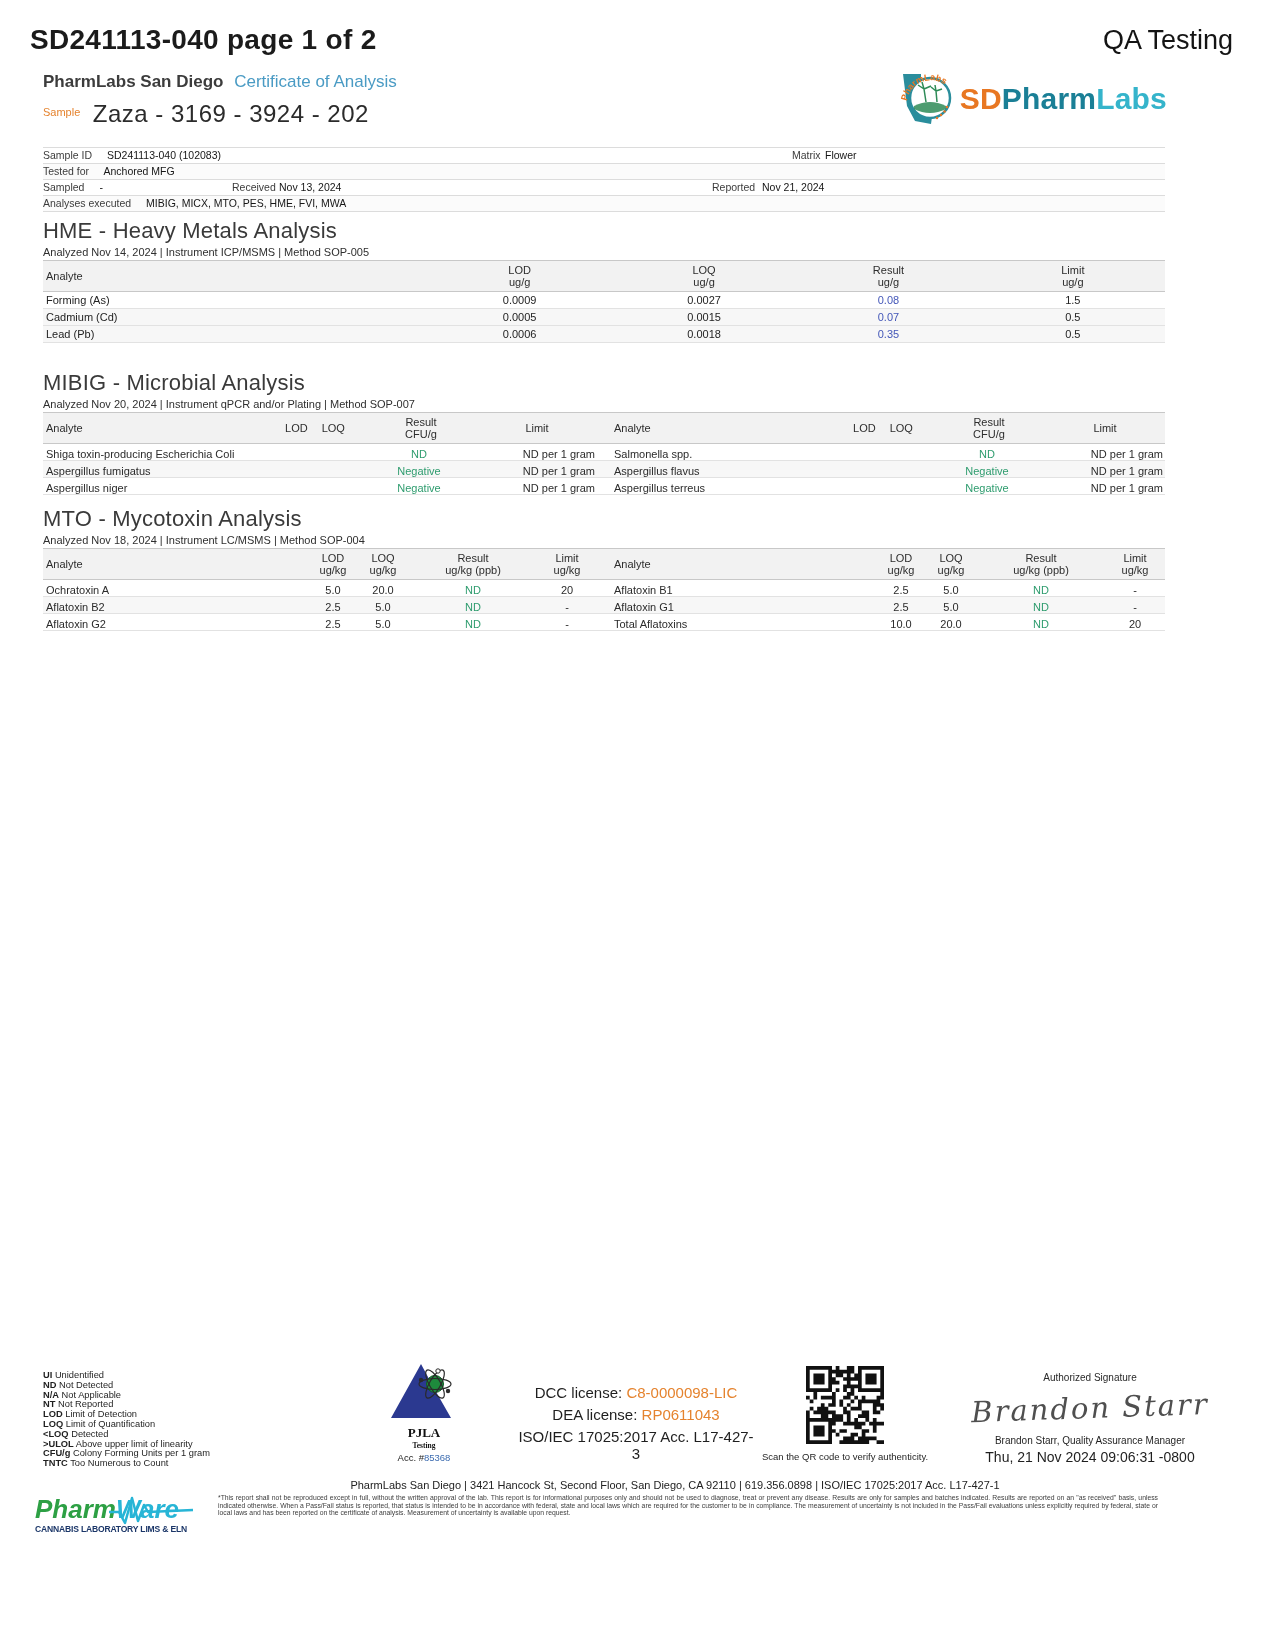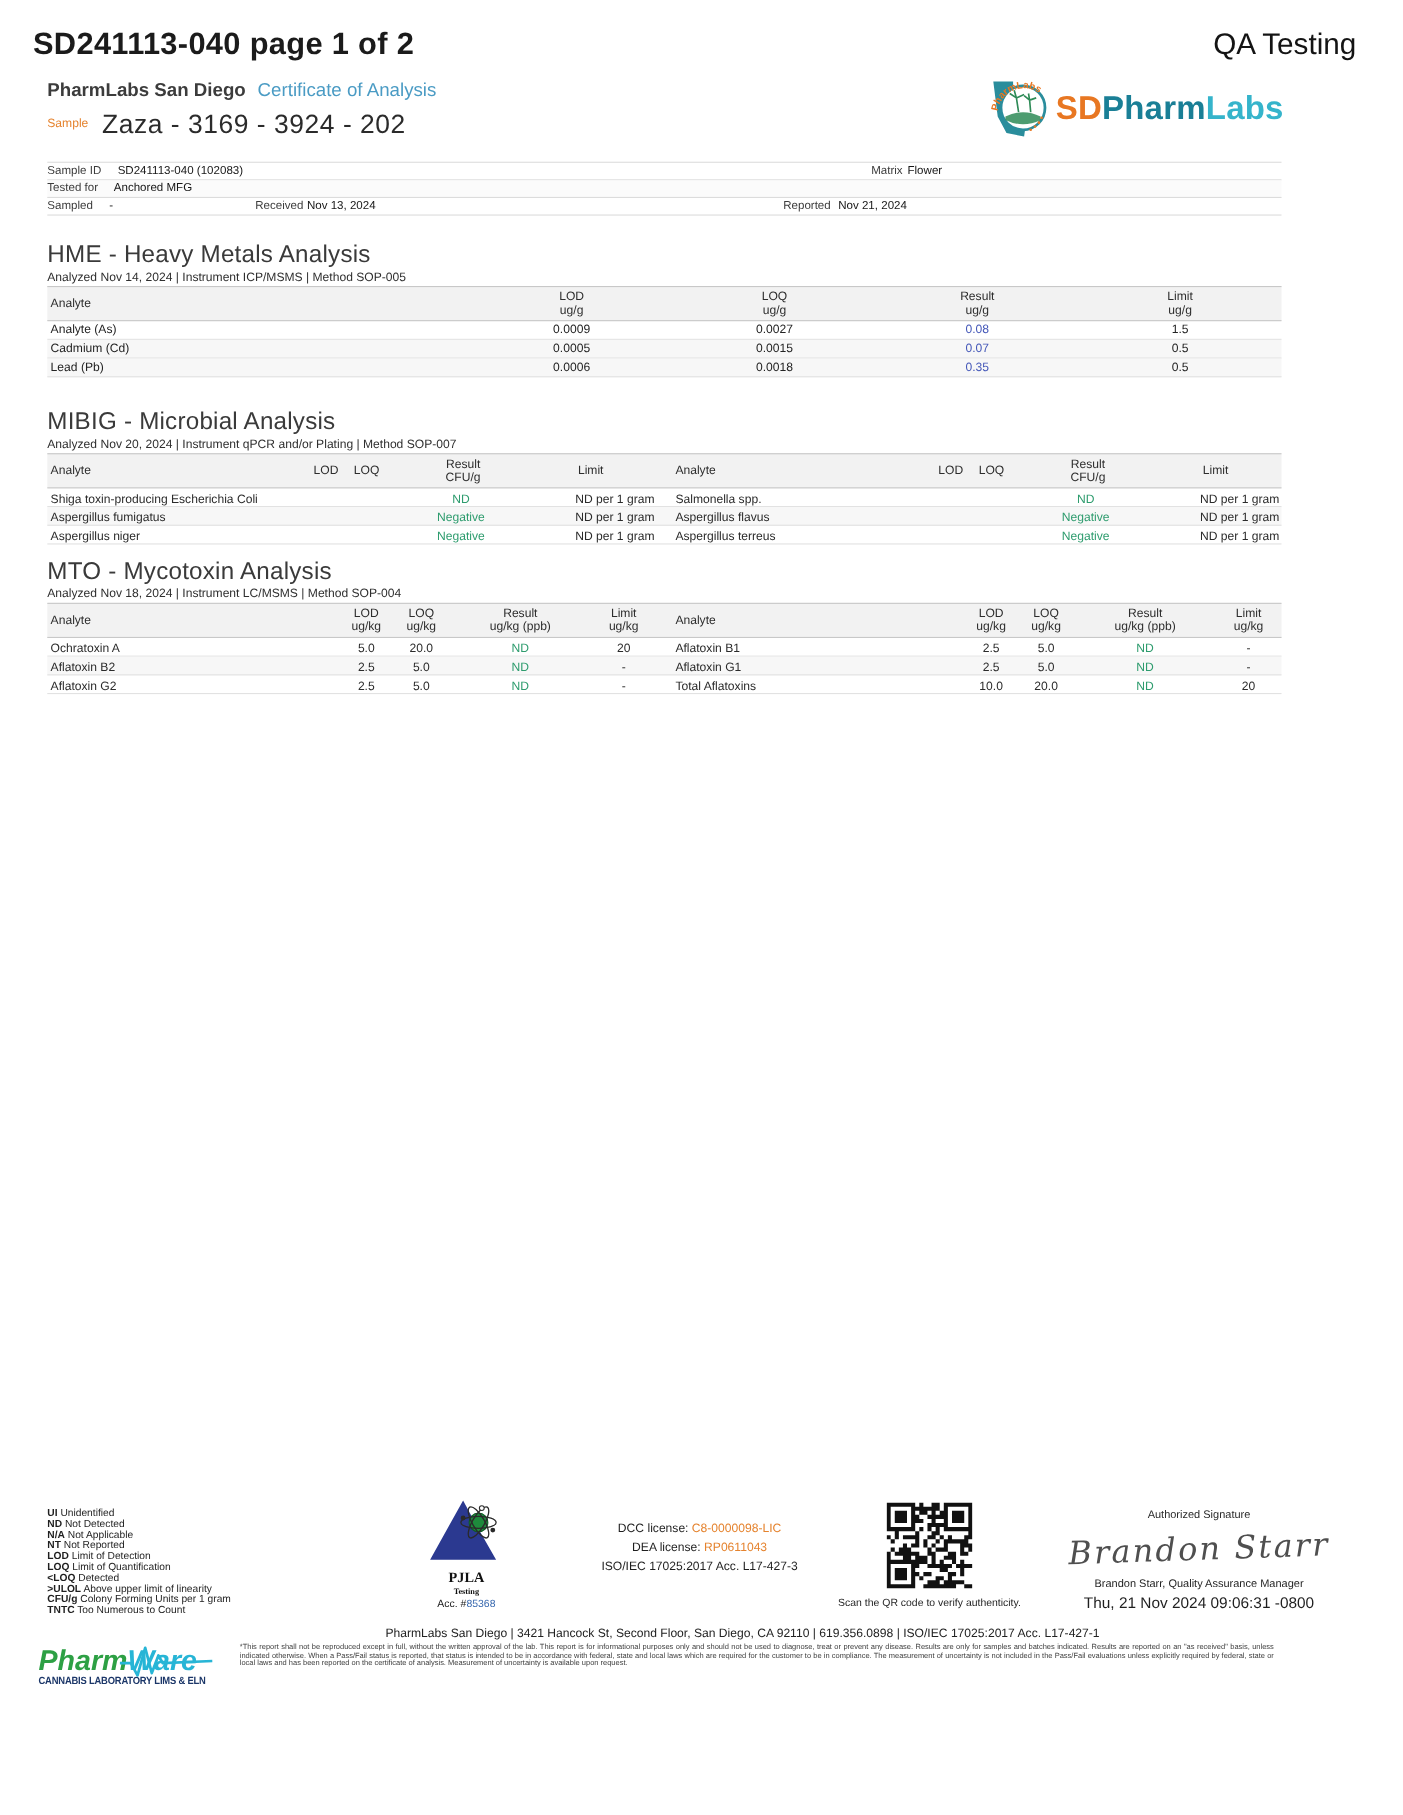--- a/index.html
+++ b/index.html
@@ -55,21 +55,21 @@
   .mt-res{width:128px;}
   .mt-lim{width:60px;}
   
   .legend{left:43px;top:1371px;font-size:9.3px;line-height:9.8px;color:#1f1f1f;}
   .legend b{font-weight:700;}
   .pjla{left:366px;top:1360px;width:116px;text-align:center;}
   .pjla-name{font-family:"Liberation Serif",serif;font-weight:700;font-size:13px;color:#111;margin-top:1px;}
   .pjla-sub{font-family:"Liberation Serif",serif;font-weight:700;font-size:7.5px;color:#111;}
   .pjla-acc{font-size:9.5px;color:#222;margin-top:2px;}
   .pjla-acc .num{color:#3b6bb0;}
-  .licenses{left:518px;top:1384px;width:236px;text-align:center;font-size:11px;color:#1f1f1f;}
+  .licenses{left:518px;top:1384px;width:236px;text-align:center;font-size:15px;color:#1f1f1f;}
   .lic-line{margin-bottom:5px;}
   .lic-val{color:#e5832e;}
   .qr-block{left:760px;top:1366px;width:170px;text-align:center;}
   .qr-caption{font-size:9.5px;color:#1f1f1f;margin-top:3px;}
   .sig-block{left:960px;top:1372px;width:260px;text-align:center;}
   .sig-label{font-size:10px;color:#2a2a2a;}
   .sig-script{font-family:"DejaVu Serif",serif;font-style:italic;font-size:29px;color:#4f4f4f;letter-spacing:2px;transform:rotate(-2deg);margin-top:8px;white-space:nowrap;}
   .sig-name{font-size:10px;color:#1f1f1f;margin-top:10px;}
   .sig-date{font-size:14px;color:#1f1f1f;margin-top:3px;}
   .address{left:130px;right:55px;top:1479px;text-align:center;font-size:11px;color:#222;white-space:nowrap;}
@@ -134,20 +134,24 @@
       <span class="i-val">Anchored MFG</span>
     </div>
     <div class="info-row">
       <span class="i-label">Sampled</span>
       <span class="i-val">-</span>
       <span class="i-label abs" style="left:189px;">Received</span>
       <span class="i-val abs" style="left:236px;">Nov 13, 2024</span>
       <span class="i-label abs" style="left:669px;">Reported</span>
       <span class="i-val abs" style="left:719px;">Nov 21, 2024</span>
     </div>
+    <div class="info-row shade">
+      <span class="i-label">Analyses executed</span>
+      <span class="i-val">MIBIG, MICX, MTO, PES, HME, FVI, MWA</span>
+    </div>
   </div>
 
   <div class="abs sec-title" style="left:43px;top:218px;">HME - Heavy Metals Analysis</div>
   <div class="abs sec-meta" style="left:43px;top:246px;">Analyzed Nov 14, 2024   |   Instrument ICP/MSMS   | Method SOP-005</div>
   <div class="abs tbl" style="left:43px;top:260px;">
     <div class="thead">
       <div class="hme-an">Analyte</div>
       <div class="hme-c h2l">
           <span>LOD</span>
           <span>ug/g</span>
@@ -159,21 +163,21 @@
       <div class="hme-c h2l">
           <span>Result</span>
           <span>ug/g</span>
         </div>
       <div class="hme-c h2l">
           <span>Limit</span>
           <span>ug/g</span>
         </div>
     </div>
     <div class="trow">
-      <div class="hme-an">Analyte (As)</div>
+      <div class="hme-an">Forming (As)</div>
         <div class="hme-c cc">0.0009</div>
         <div class="hme-c cc">0.0027</div>
         <div class="hme-c cc res-blue">0.08</div>
         <div class="hme-c cc">1.5</div>
     </div>
     <div class="trow alt">
       <div class="hme-an">Cadmium (Cd)</div>
         <div class="hme-c cc">0.0005</div>
         <div class="hme-c cc">0.0015</div>
         <div class="hme-c cc res-blue">0.07</div>

